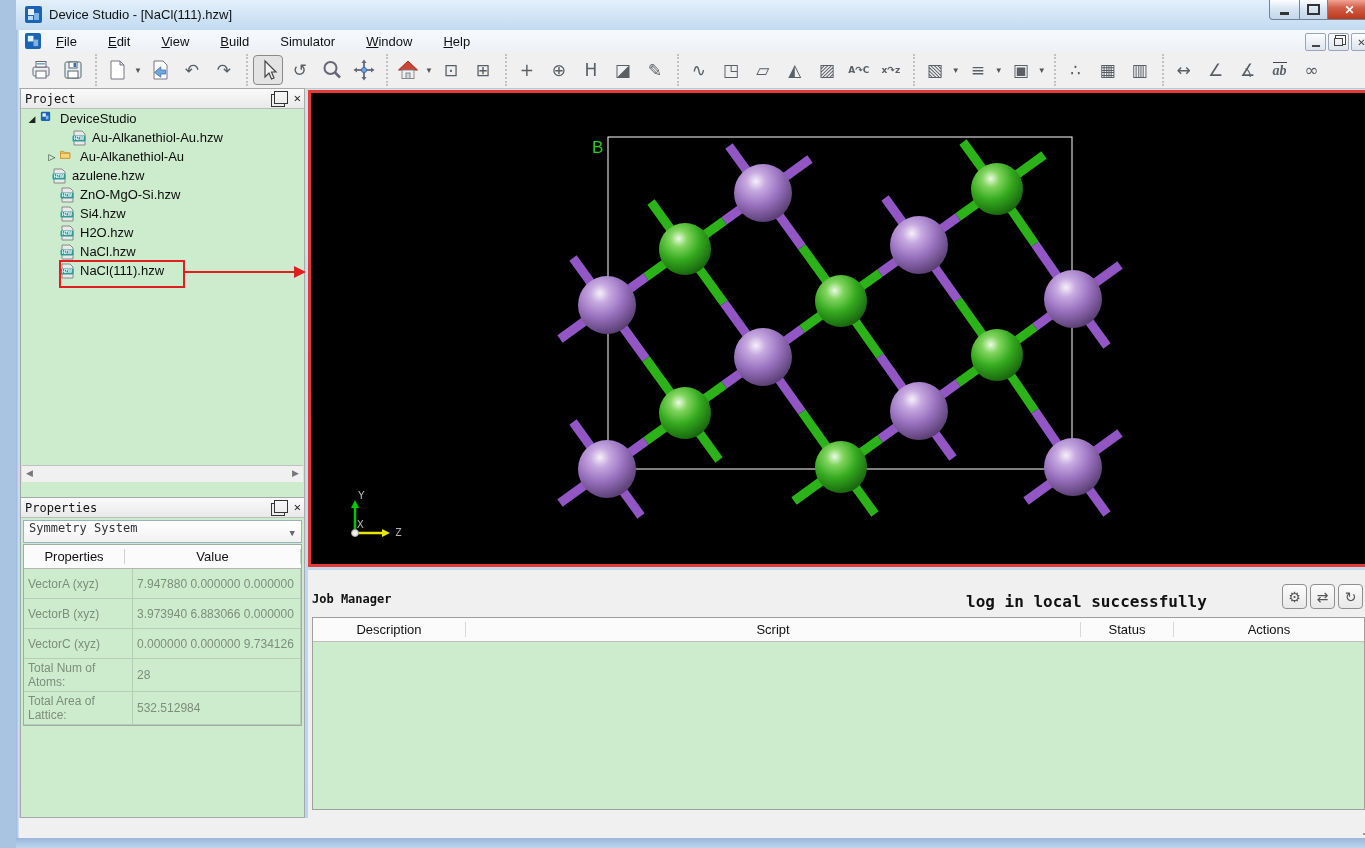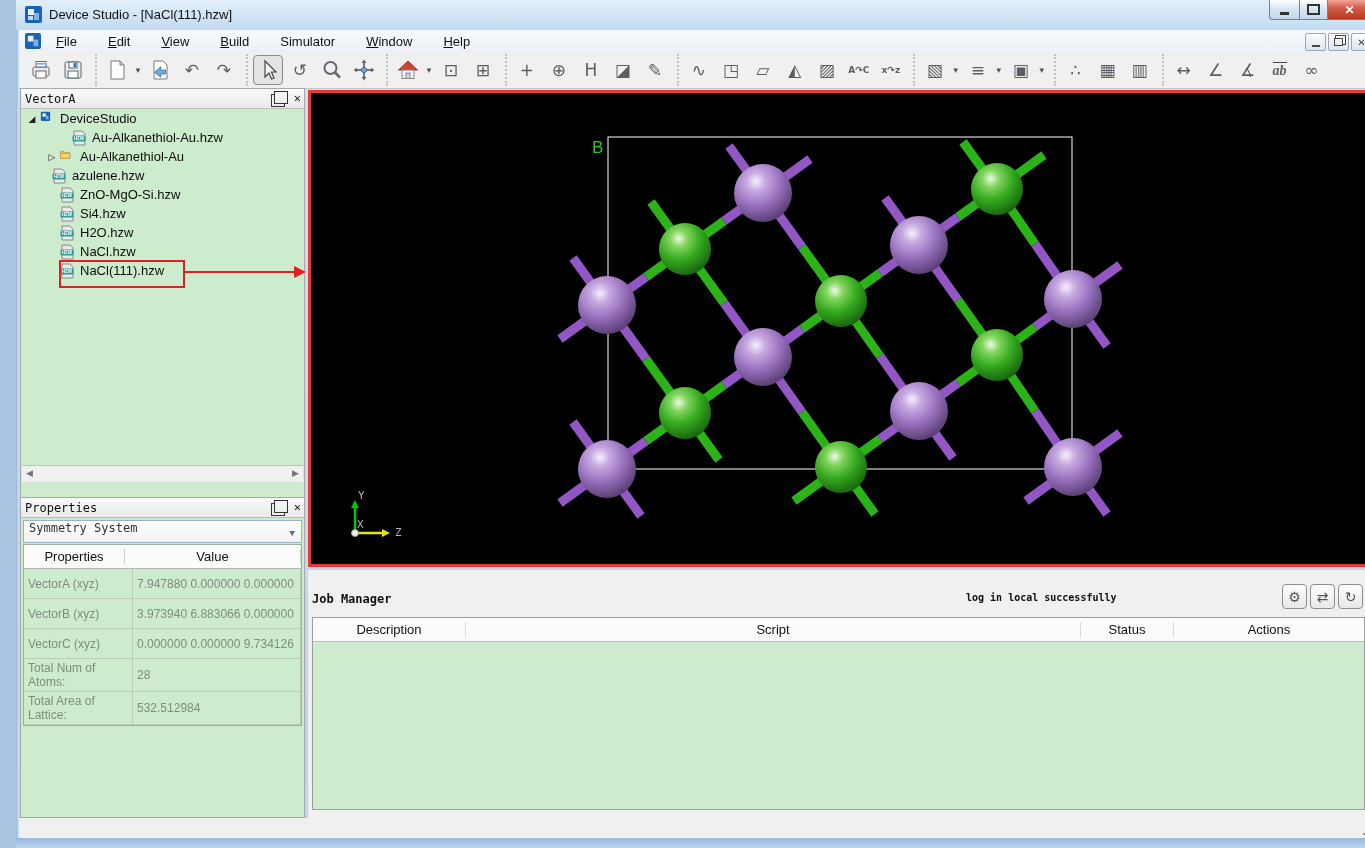--- a/index.html
+++ b/index.html
@@ -66,21 +66,21 @@
   .ptable .hdr div{border-right:1px solid #cfcfcf;}
   .prow{display:flex;min-height:29px;border-bottom:1px solid #b9ccb9;font-size:12px;color:#7d8d7d;}
   .prow div{padding:2px 4px;display:flex;align-items:center;border-right:1px solid #b9ccb9;}
   .c1{width:100px;flex:none;}
   .c2{flex:1;}
   
   .viewport{position:absolute;left:292px;top:90px;width:1059px;height:471px;background:#000;border:3px solid #e53935;}
   
   .jm{position:absolute;left:292px;top:570px;width:1065px;height:248px;background:#f0f0f0;}
   .jm-title{position:absolute;left:4px;top:22px;font-family:"DejaVu Sans Mono",monospace;font-size:12px;font-weight:bold;color:#111;}
-  .jm-status{position:absolute;left:658px;top:22px;font-family:"DejaVu Sans Mono",monospace;font-size:10px;font-weight:bold;color:#111;}
+  .jm-status{position:absolute;left:658px;top:22px;font-family:"DejaVu Sans Mono",monospace;font-size:16px;font-weight:bold;color:#111;}
   .jm-btns{position:absolute;right:10px;top:14px;display:flex;gap:3px;}
   .jbtn{width:23px;height:23px;border:1px solid #8f8f8f;border-radius:4px;background:linear-gradient(#fcfcfc,#e8e8e8);
     display:flex;align-items:center;justify-content:center;font-size:14px;color:#555;}
   .jtable{position:absolute;left:4px;top:47px;right:8px;height:191px;border:1px solid #9f9f9f;background:#cdeccd;}
   .jtable .hdr{display:flex;height:23px;background:#fbfbfb;border-bottom:1px solid #bdbdbd;
     font-size:13px;color:#111;align-items:center;text-align:center;}
   .jtable .hdr div{border-right:1px solid #d8d8d8;}
   .jc1{width:152px;flex:none;}.jc2{flex:1;}.jc3{width:92px;flex:none;}.jc4{width:190px;flex:none;border-right:none !important;}
   
   .statusbar{position:absolute;left:3px;top:818px;width:1359px;height:20px;background:#f0f0f0;}
@@ -314,21 +314,21 @@
           <span class="ab">ab</span>
         </div>
         <div class="tbtn">
           <span>∞</span>
         </div>
       </div>
     </div>
 
   <div class="lpanel" style="left:4px;top:88px;width:283px;height:409px;">
     <div class="ptitle">
-      <span>VectorA</span>
+      <span>Project</span>
       <div class="ptools">
         <div class="flt"></div>
         <div class="cls">✕</div>
       </div>
     </div>
     <div class="tree" id="project-tree">
         <div class="trow" style="padding-left: 4px;">
           <span class="arr">◢</span>
           <span class="ticon"><svg width="17" height="16" viewBox="0 0 24 24">
               <rect x="2" y="1" width="14" height="14" rx="2" fill="#1b63b5"></rect>

